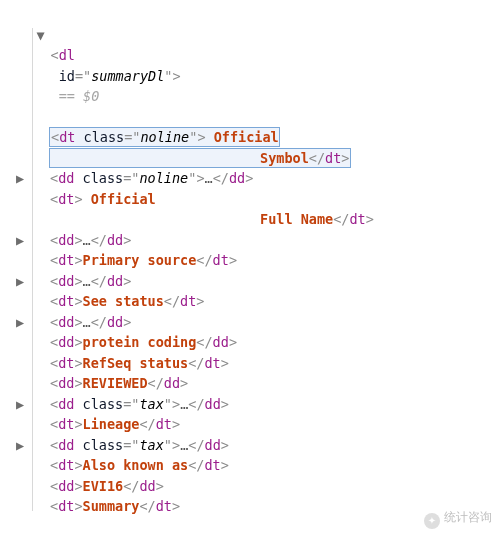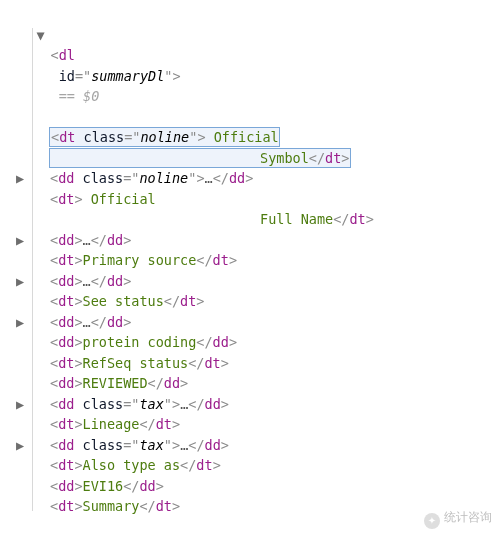--- a/index.html
+++ b/index.html
@@ -24,21 +24,21 @@
   .toggle {
     display: inline-block; width: 12px;
     color: #6e6e6e; user-select: none;
     margin-left: -14px;
   }
   .toggle.side { position: absolute; left: 22px; }
   .punct { color: #8b8b8b; }
   .tag { color: #9b1e8c; }
   .attr-n { color: #0f172a; }
   .attr-v { color: #000000; font-style: italic; }
-  .txt { color: #4d7c0f; }
+  .txt { color: #c2410c; font-weight: bold; }
   .ellip { color: #555; }
   .eqzero { color: #a5a5a5; font-style: italic; }
   .selbox {
     display: inline;
     background: #eef3fb;
     outline: 1px solid #7aa7d8;
     padding: 1px 1px;
   }
   .eol-pad { display:inline-block; width: 210px; }
   .watermark {
@@ -74,21 +74,21 @@
       <div class="line child"><span class="punct">&lt;</span><span class="tag">dt</span><span class="punct">&gt;</span><span class="txt">Primary source</span><span class="punct">&lt;/</span><span class="tag">dt</span><span class="punct">&gt;</span></div>
       <div class="line child"><span class="toggle side">▶</span><span class="punct">&lt;</span><span class="tag">dd</span><span class="punct">&gt;</span><span class="ellip">…</span><span class="punct">&lt;/</span><span class="tag">dd</span><span class="punct">&gt;</span></div>
       <div class="line child"><span class="punct">&lt;</span><span class="tag">dt</span><span class="punct">&gt;</span><span class="txt">See status</span><span class="punct">&lt;/</span><span class="tag">dt</span><span class="punct">&gt;</span></div>
       <div class="line child"><span class="toggle side">▶</span><span class="punct">&lt;</span><span class="tag">dd</span><span class="punct">&gt;</span><span class="ellip">…</span><span class="punct">&lt;/</span><span class="tag">dd</span><span class="punct">&gt;</span></div>
       <div class="line child"><span class="punct">&lt;</span><span class="tag">dd</span><span class="punct">&gt;</span><span class="txt">protein coding</span><span class="punct">&lt;/</span><span class="tag">dd</span><span class="punct">&gt;</span></div>
       <div class="line child"><span class="punct">&lt;</span><span class="tag">dt</span><span class="punct">&gt;</span><span class="txt">RefSeq status</span><span class="punct">&lt;/</span><span class="tag">dt</span><span class="punct">&gt;</span></div>
       <div class="line child"><span class="punct">&lt;</span><span class="tag">dd</span><span class="punct">&gt;</span><span class="txt">REVIEWED</span><span class="punct">&lt;/</span><span class="tag">dd</span><span class="punct">&gt;</span></div>
       <div class="line child"><span class="toggle side">▶</span><span class="punct">&lt;</span><span class="tag">dd</span> <span class="attr-n">class</span><span class="punct">="</span><span class="attr-v">tax</span><span class="punct">"</span><span class="punct">&gt;</span><span class="ellip">…</span><span class="punct">&lt;/</span><span class="tag">dd</span><span class="punct">&gt;</span></div>
       <div class="line child"><span class="punct">&lt;</span><span class="tag">dt</span><span class="punct">&gt;</span><span class="txt">Lineage</span><span class="punct">&lt;/</span><span class="tag">dt</span><span class="punct">&gt;</span></div>
       <div class="line child"><span class="toggle side">▶</span><span class="punct">&lt;</span><span class="tag">dd</span> <span class="attr-n">class</span><span class="punct">="</span><span class="attr-v">tax</span><span class="punct">"</span><span class="punct">&gt;</span><span class="ellip">…</span><span class="punct">&lt;/</span><span class="tag">dd</span><span class="punct">&gt;</span></div>
-      <div class="line child"><span class="punct">&lt;</span><span class="tag">dt</span><span class="punct">&gt;</span><span class="txt">Also type as</span><span class="punct">&lt;/</span><span class="tag">dt</span><span class="punct">&gt;</span></div>
+      <div class="line child"><span class="punct">&lt;</span><span class="tag">dt</span><span class="punct">&gt;</span><span class="txt">Also known as</span><span class="punct">&lt;/</span><span class="tag">dt</span><span class="punct">&gt;</span></div>
       <div class="line child"><span class="punct">&lt;</span><span class="tag">dd</span><span class="punct">&gt;</span><span class="txt">EVI16</span><span class="punct">&lt;/</span><span class="tag">dd</span><span class="punct">&gt;</span></div>
       <div class="line child"><span class="punct">&lt;</span><span class="tag">dt</span><span class="punct">&gt;</span><span class="txt">Summary</span><span class="punct">&lt;/</span><span class="tag">dt</span><span class="punct">&gt;</span></div>
     </div>
 </div>
 
 <div class="watermark">
   <span class="wm-icon">✦</span><span>统计咨询</span>
 </div>
 
 </body></html>

